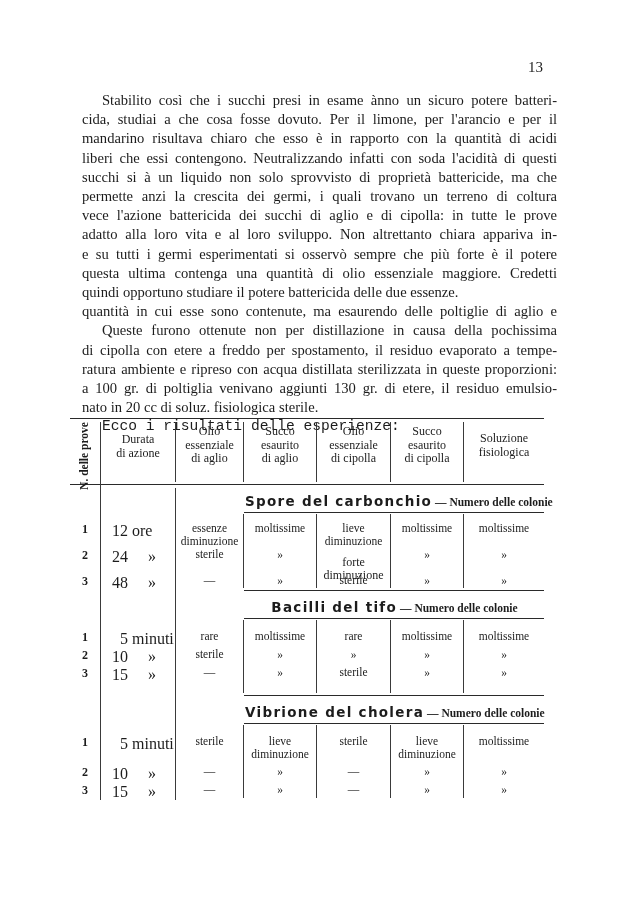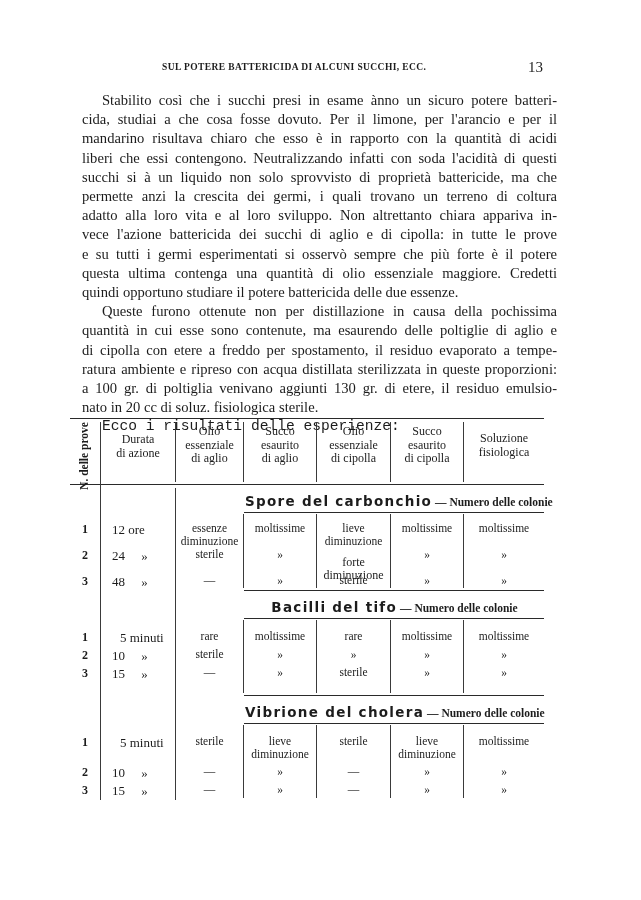--- a/index.html
+++ b/index.html
@@ -15,47 +15,46 @@
 
   .table { position: absolute; left: 70px; top: 418px; width: 474px; height: 382px; font-family: "Liberation Serif", serif; }
   .hline { position: absolute; height: 0; border-top: 1.3px solid #2a2a2a; }
   .vline { position: absolute; width: 0; border-left: 1.1px solid #3a3a3a; }
   .cell { position: absolute; text-align: center; font-size: 12px; line-height: 13px; }
   .hdr { font-size: 12px; line-height: 13.5px; }
   .rot { position: absolute; left: 2px; top: 8px; width: 24px; height: 60px; }
   .rot span { position: absolute; left: 50%; top: 50%; transform: translate(-50%,-50%) rotate(-90deg); white-space: nowrap; font-size: 11.5px; line-height: 12px; font-weight: bold; text-align: center; display: block; }
   .sec { position: absolute; left: 270px; width: 210px; text-align: center; white-space: nowrap; }
   .num { position: absolute; width: 22px; text-align: center; font-size: 12px; font-weight: bold; }
-  .dur { position: absolute; font-size: 13px; white-space: nowrap; }
+  .dur { position: absolute; font-size: 16px; white-space: nowrap; }
 </style>
 </head>
 <body>
 
 <div class="header">
-  <span class="running-title">SUL POTERE BATTERICIDA DI ALCUNI SUCCHI, ECC.</span>
   <span class="page-number">13</span>
 </div>
 
 <div class="body-text">
   <p id="p0" style="text-indent: 0px;">
       <span class="line first">Stabilito così che i succhi presi in esame ànno un sicuro potere batteri-</span>
       <span class="line">cida, studiai a che cosa fosse dovuto. Per il limone, per l'arancio e per il</span>
       <span class="line">mandarino risultava chiaro che esso è in rapporto con la quantità di acidi</span>
       <span class="line">liberi che essi contengono. Neutralizzando infatti con soda l'acidità di questi</span>
       <span class="line">succhi si à un liquido non solo sprovvisto di proprietà battericide, ma che</span>
       <span class="line">permette anzi la crescita dei germi, i quali trovano un terreno di coltura</span>
+      <span class="line">vece l'azione battericida dei succhi di aglio e di cipolla: in tutte le prove</span>
       <span class="line">adatto alla loro vita e al loro sviluppo. Non altrettanto chiara appariva in-</span>
-      <span class="line">vece l'azione battericida dei succhi di aglio e di cipolla: in tutte le prove</span>
       <span class="line">e su tutti i germi esperimentati si osservò sempre che più forte è il potere</span>
       <span class="line">questa ultima contenga una quantità di olio essenziale maggiore. Credetti</span>
       <span class="line last">quindi opportuno studiare il potere battericida delle due essenze.</span>
     </p>
   <p id="p1" style="text-indent: 0px;">
+      <span class="line">quantità in cui esse sono contenute, ma esaurendo delle poltiglie di aglio e</span>
       <span class="line first">Queste furono ottenute non per distillazione in causa della pochissima</span>
-      <span class="line">quantità in cui esse sono contenute, ma esaurendo delle poltiglie di aglio e</span>
       <span class="line">di cipolla con etere a freddo per spostamento, il residuo evaporato a tempe-</span>
       <span class="line">ratura ambiente e ripreso con acqua distillata sterilizzata in queste proporzioni:</span>
       <span class="line">a 100 gr. di poltiglia venivano aggiunti 130 gr. di etere, il residuo emulsio-</span>
       <span class="line last">nato in 20 cc di soluz. fisiologica sterile.</span>
     </p>
   <p id="p2" style="text-indent: 0px; font-family: Liberation Mono, monospace;">
       <span class="line last first">Ecco i risultati delle esperienze:</span>
     </p>
 </div>
 

